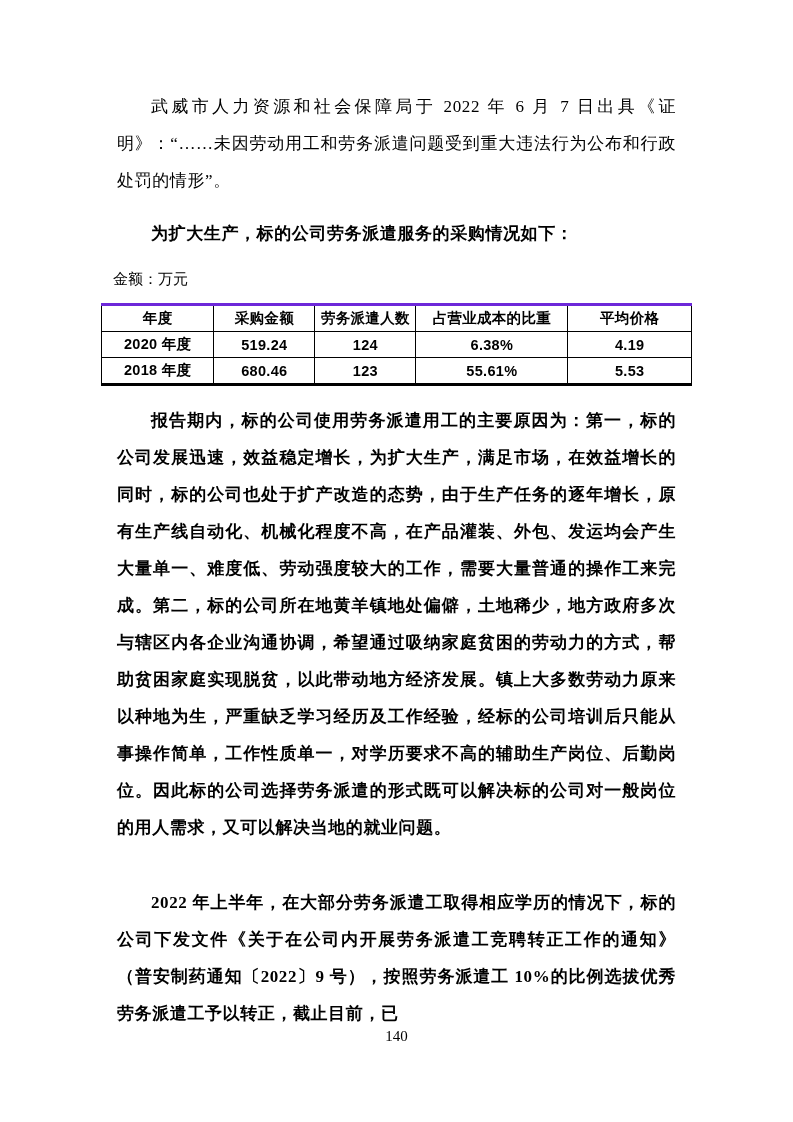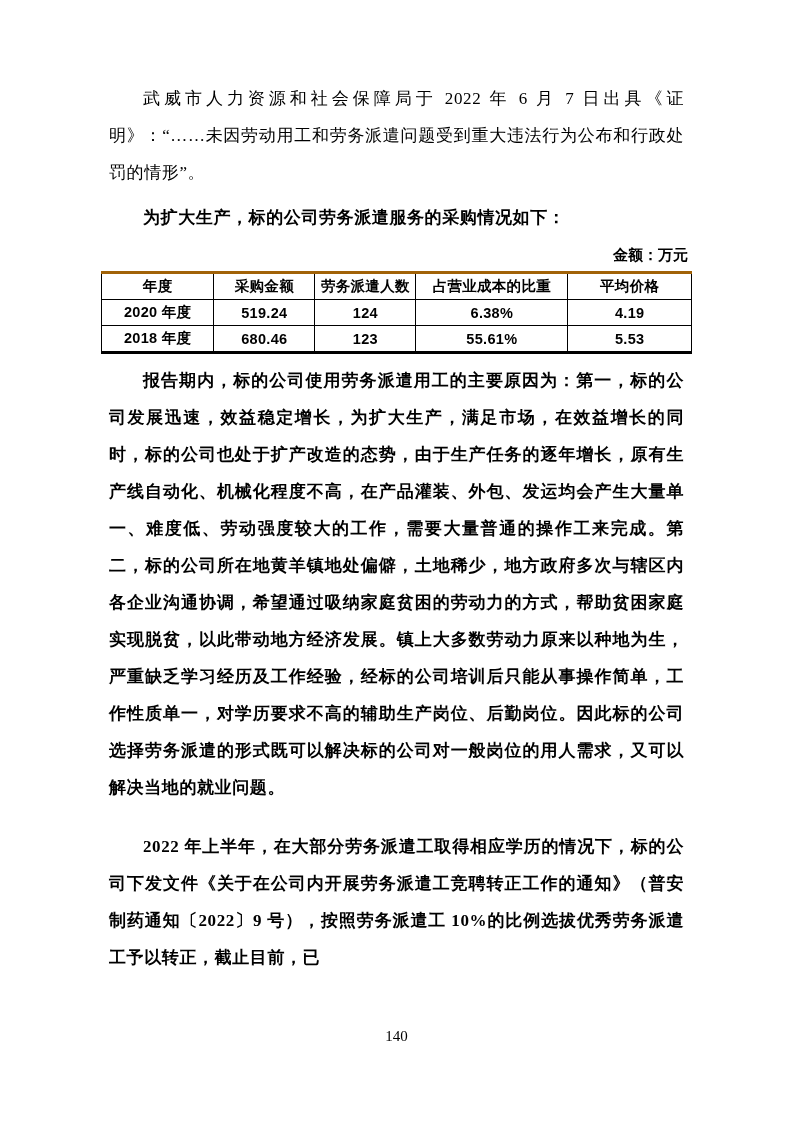--- a/index.html
+++ b/index.html
@@ -16,42 +16,41 @@
     color: #000000;
   }
   .page {
     box-sizing: border-box;
     width: 793px;
     height: 1122px;
     padding: 72px 101px 0 101px;
     position: relative;
   }
   p.para {
-    margin: 8px;
+    margin: 16px;
     font-size: 17px;
     line-height: 37px;
     letter-spacing: 0.6px;
     text-align: justify;
     text-indent: 2em;
     word-break: break-all;
   }
   p.para.bold {
     font-weight: bold;
   }
   .amount-note {
-    margin: 4px;
+    margin: 12px;
     font-size: 15px;
     line-height: 23px;
-    font-weight: bold;
-    text-align: right;
+    font-weight: normal;
   }
   table.proc-table {
     width: 100%;
     border-collapse: collapse;
-    border-top: 3px solid #a16207;
+    border-top: 3px solid #6d28d9;
     border-bottom: 3px solid #000;
     table-layout: fixed;
     font-family: "Liberation Sans", sans-serif;
   }
   table.proc-table td {
     border: 1px solid #000;
     text-align: center;
     vertical-align: middle;
     font-size: 14.5px;
     font-weight: bold;

